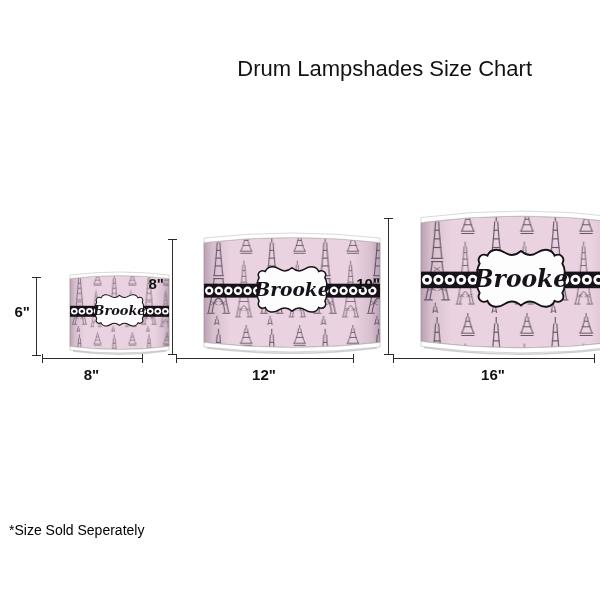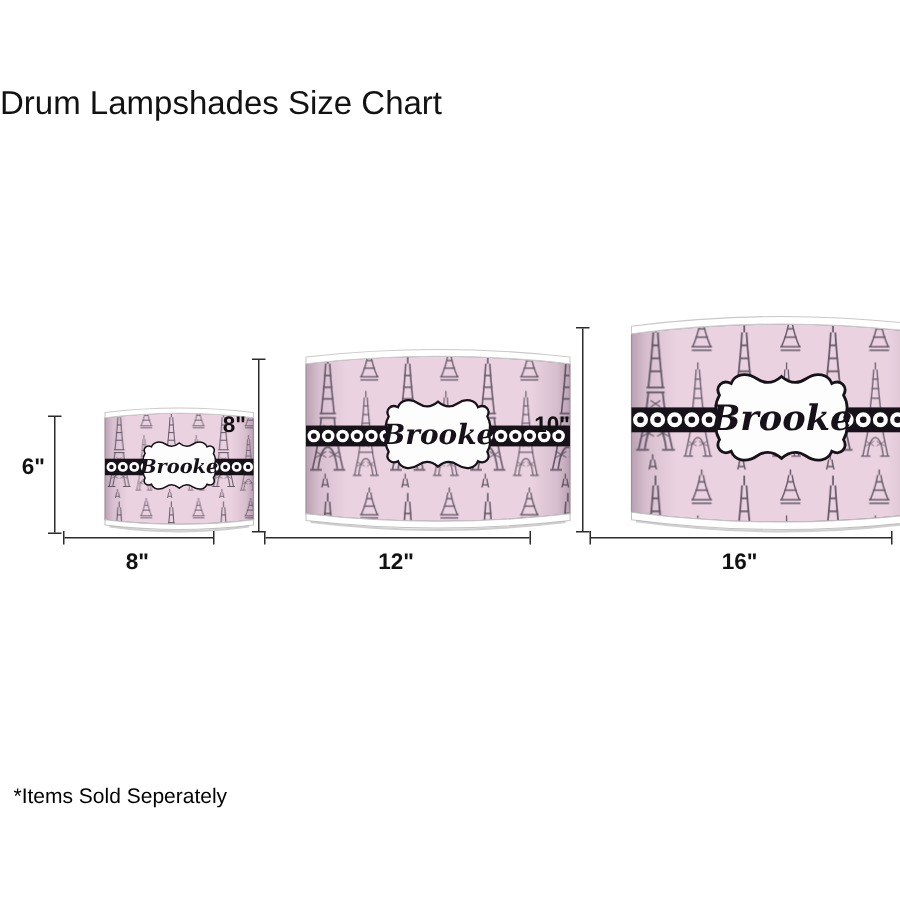--- a/index.html
+++ b/index.html
@@ -1,18 +1,18 @@
 <!DOCTYPE html>
 <html><head>
 <meta charset="utf-8">
 <style>
   html,body{margin:0;padding:0;background:#fff;}
   #canvas{position:relative;width:600px;height:600px;background:#fff;overflow:hidden;
           font-family:"Liberation Sans",sans-serif;color:#141414;}
-  .title{position:absolute;left:0;top:56px;width:532px;text-align:left;
+  .title{position:absolute;left:0;top:56px;width:532px;text-align:right;
          font-size:22px;font-weight:400;letter-spacing:0;color:#121212;}
   .footnote{position:absolute;left:9px;top:522px;font-size:14px;font-weight:400;color:#000;}
   .shade{position:absolute;margin-left:28px;}
   .shade svg{overflow:visible;display:block;}
   .script-label{font-family:"DejaVu Serif",serif;font-style:italic;font-weight:bold;fill:#17121a;}
   
   .vdim{position:absolute;width:9px;border-top:1.6px solid #2b2b2b;border-bottom:1.6px solid #2b2b2b;}
   .vdim i{position:absolute;left:50%;top:0;bottom:0;width:1.6px;margin-left:-0.8px;background:#2b2b2b;}
   .hdim{position:absolute;height:9px;border-left:1.6px solid #2b2b2b;border-right:1.6px solid #2b2b2b;}
   .hdim i{position:absolute;top:50%;left:0;right:0;height:1.6px;margin-top:-0.8px;background:#2b2b2b;}
@@ -252,14 +252,14 @@
     </div>
   <div class="vdim" style="left:384px;top:218px;height:135px;">
       <i></i>
     </div>
   <div class="dim-label h" style="left:340px;top:275px;width:40px;">10"</div>
   <div class="hdim" style="left:393px;top:354px;width:200px;">
       <i></i>
     </div>
   <div class="dim-label w" style="left:393px;top:366px;width:200px;">16"</div>
 
-  <div class="footnote">*Items Sold Seperately</div>
+  <div class="footnote">*Size Sold Seperately</div>
 </div>
 
 </body></html>

